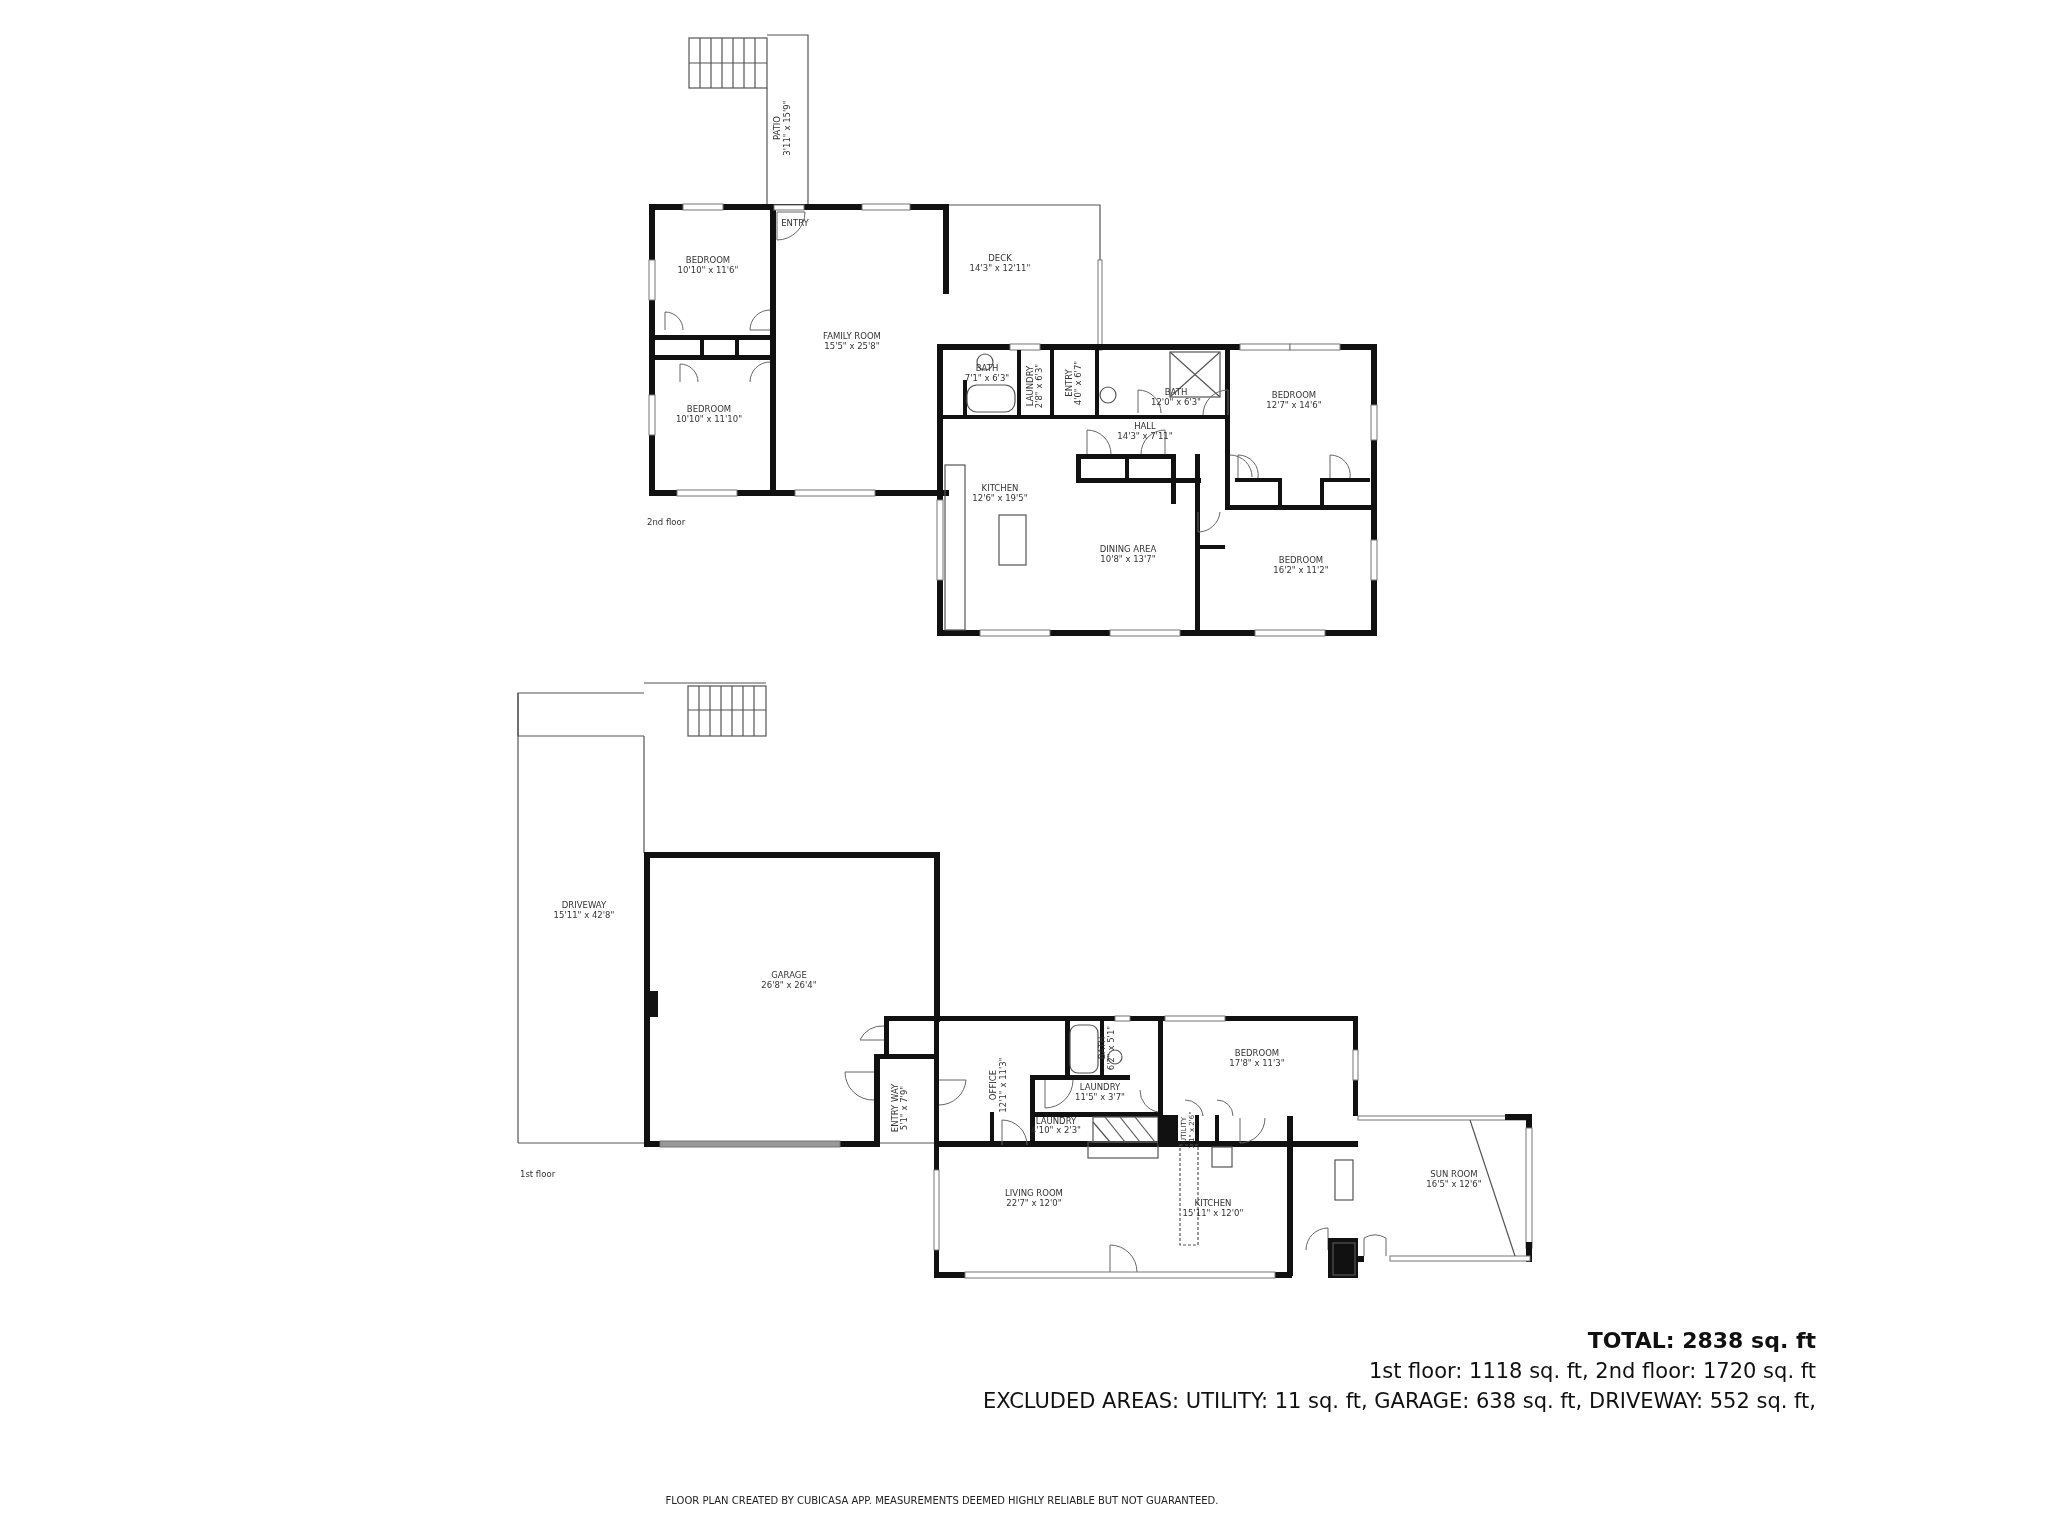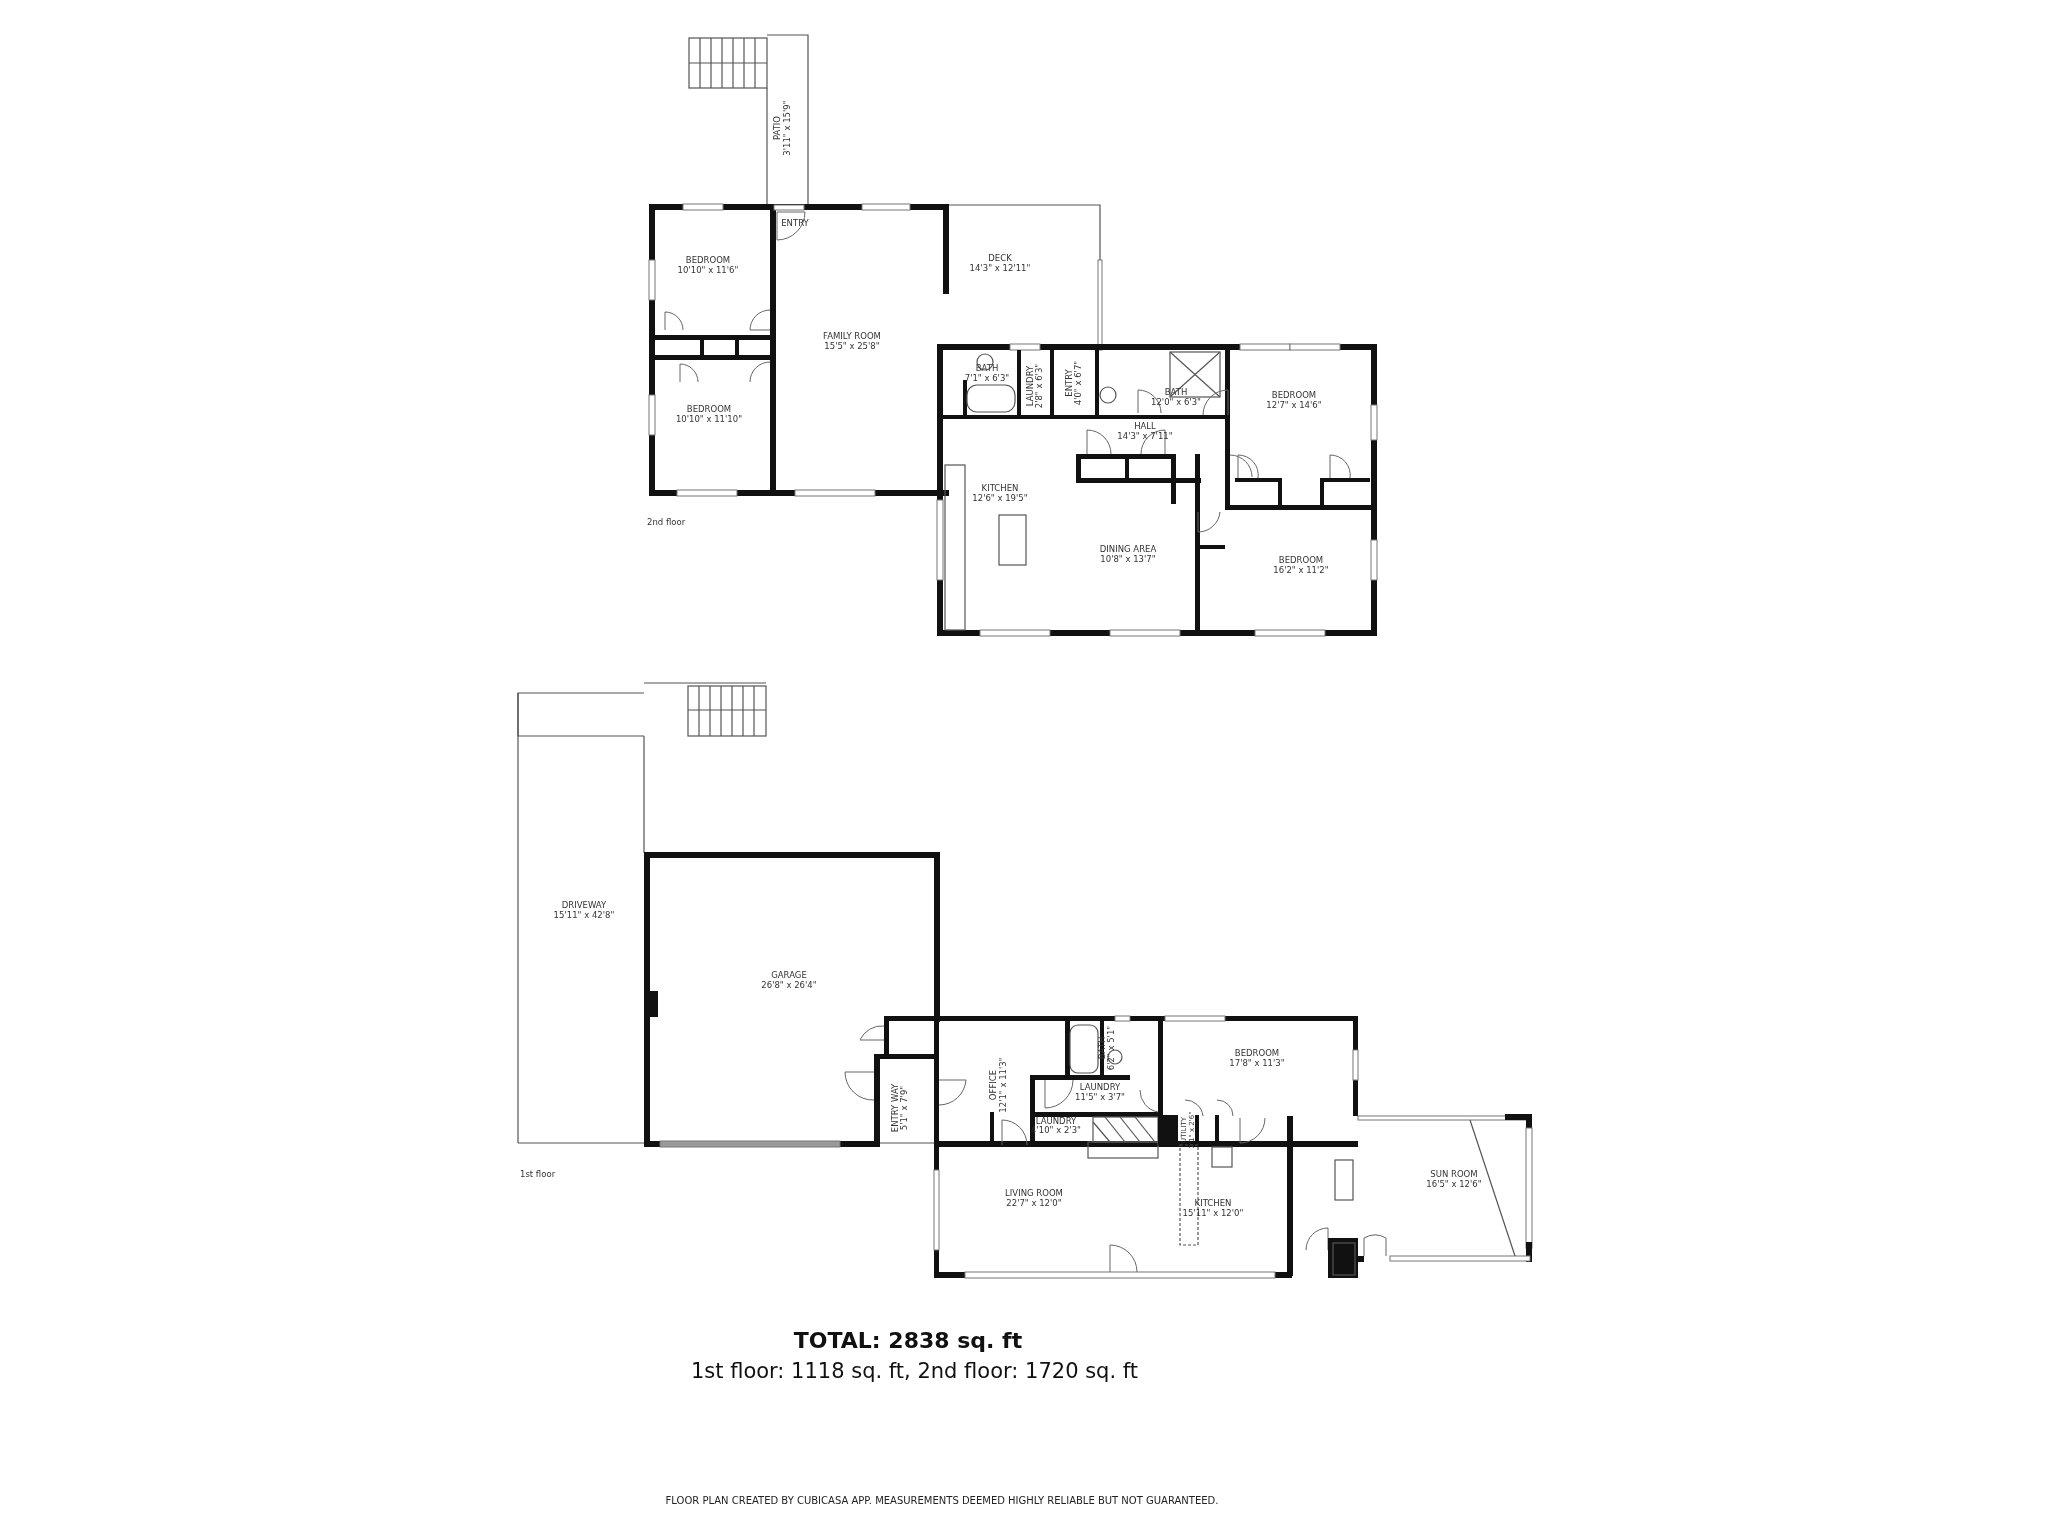--- a/index.html
+++ b/index.html
@@ -4,21 +4,21 @@
 <style>
   html, body { margin: 0; padding: 0; background: #ffffff; }
   body { width: 2048px; height: 1536px; position: relative; overflow: hidden; font-family: "Liberation Sans", sans-serif; color: #222; }
   svg.plan { position: absolute; left: 0; top: 0; width: 2048px; height: 1536px; }
   .wall { fill: #111; }
   .thin { stroke: #555; stroke-width: 1.2; fill: none; }
   .win { fill: #fff; stroke: #777; stroke-width: 1; }
   .door { stroke: #666; stroke-width: 1; fill: none; }
   .rl { font-family: "DejaVu Sans", sans-serif; font-size: 8.5px; fill: #333; text-anchor: middle; }
   .fl { font-family: "DejaVu Sans", sans-serif; font-size: 8.5px; fill: #333; }
-  .summary { position: absolute; left: 0; width: 1816px; text-align: center; font-family: "DejaVu Sans", sans-serif; color: #111; }
+  .summary { position: absolute; left: 0; width: 1816px; text-align: right; font-family: "DejaVu Sans", sans-serif; color: #111; }
   .summary .total { top: 1330px; font-size: 22px; font-weight: bold; }
   .line { font-size: 21px; line-height: 30px; margin-left: 13px; }
   .disclaimer { position: absolute; left: 0; top: 1495px; width: 1884px; text-align: center; font-family: "DejaVu Sans", sans-serif; font-size: 10px; color: #222; }
 </style>
 </head>
 <body>
 
 <svg class="plan" viewBox="0 0 2048 1536" xmlns="http://www.w3.org/2000/svg">
 
   <g>
@@ -249,15 +249,16 @@
     <text class="rl" x="1034" y="1196"><tspan x="1034" dy="0">LIVING ROOM</tspan><tspan x="1034" dy="10">22'7" x 12'0"</tspan></text>
     <text class="rl" x="1213" y="1206"><tspan x="1213" dy="0">KITCHEN</tspan><tspan x="1213" dy="10">15'11" x 12'0"</tspan></text>
     <text class="rl" x="1454" y="1177"><tspan x="1454" dy="0">SUN ROOM</tspan><tspan x="1454" dy="10">16'5" x 12'6"</tspan></text>
     <text class="fl" x="520" y="1177">1st floor</text>
   </g>
 </svg>
 
 <div class="summary" style="top:1326px">
   <div class="total" style="font-size:22px;font-weight:bold;line-height:30px;">TOTAL: 2838 sq. ft</div>
   <div class="line">1st floor: 1118 sq. ft, 2nd floor: 1720 sq. ft</div>
+  <div class="line">EXCLUDED AREAS: UTILITY: 11 sq. ft, GARAGE: 638 sq. ft, DRIVEWAY: 552 sq. ft,</div>
 </div>
 
 <div class="disclaimer">FLOOR PLAN CREATED BY CUBICASA APP. MEASUREMENTS DEEMED HIGHLY RELIABLE BUT NOT GUARANTEED.</div>
 
 </body></html>

